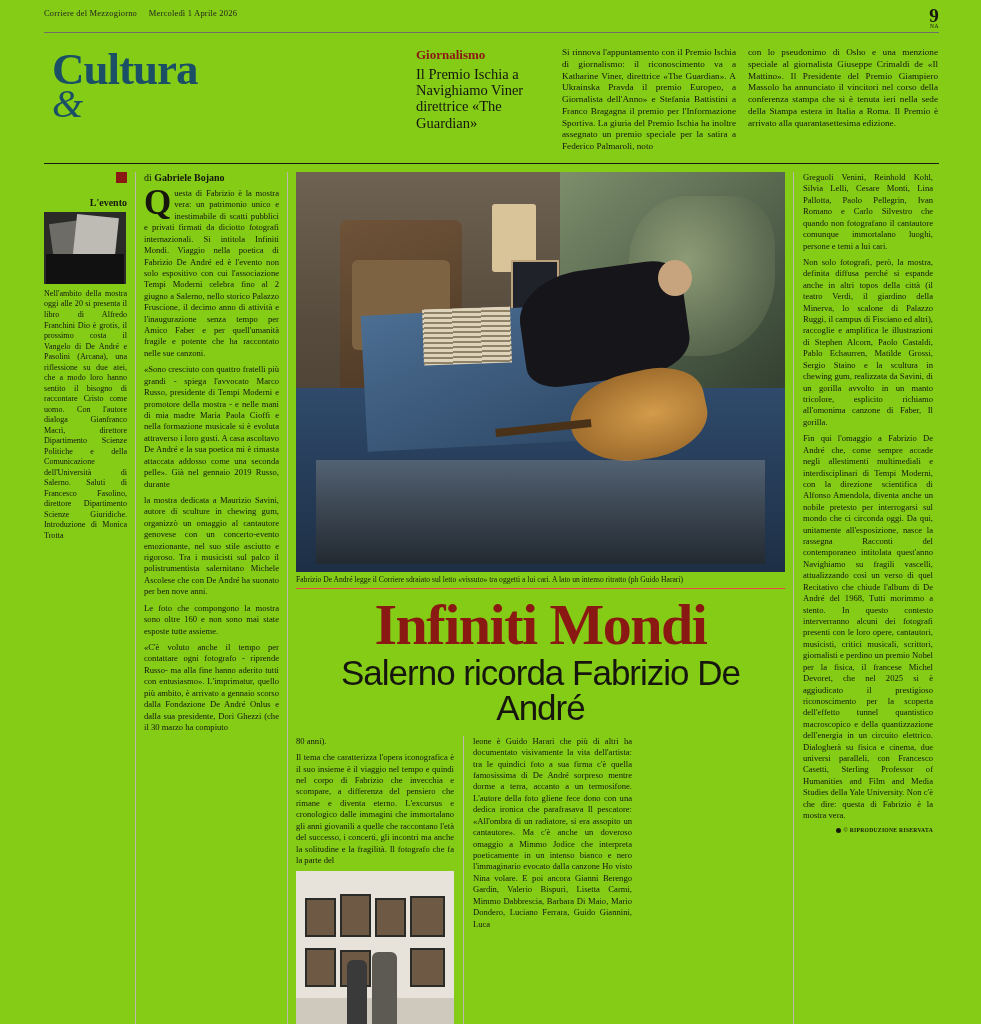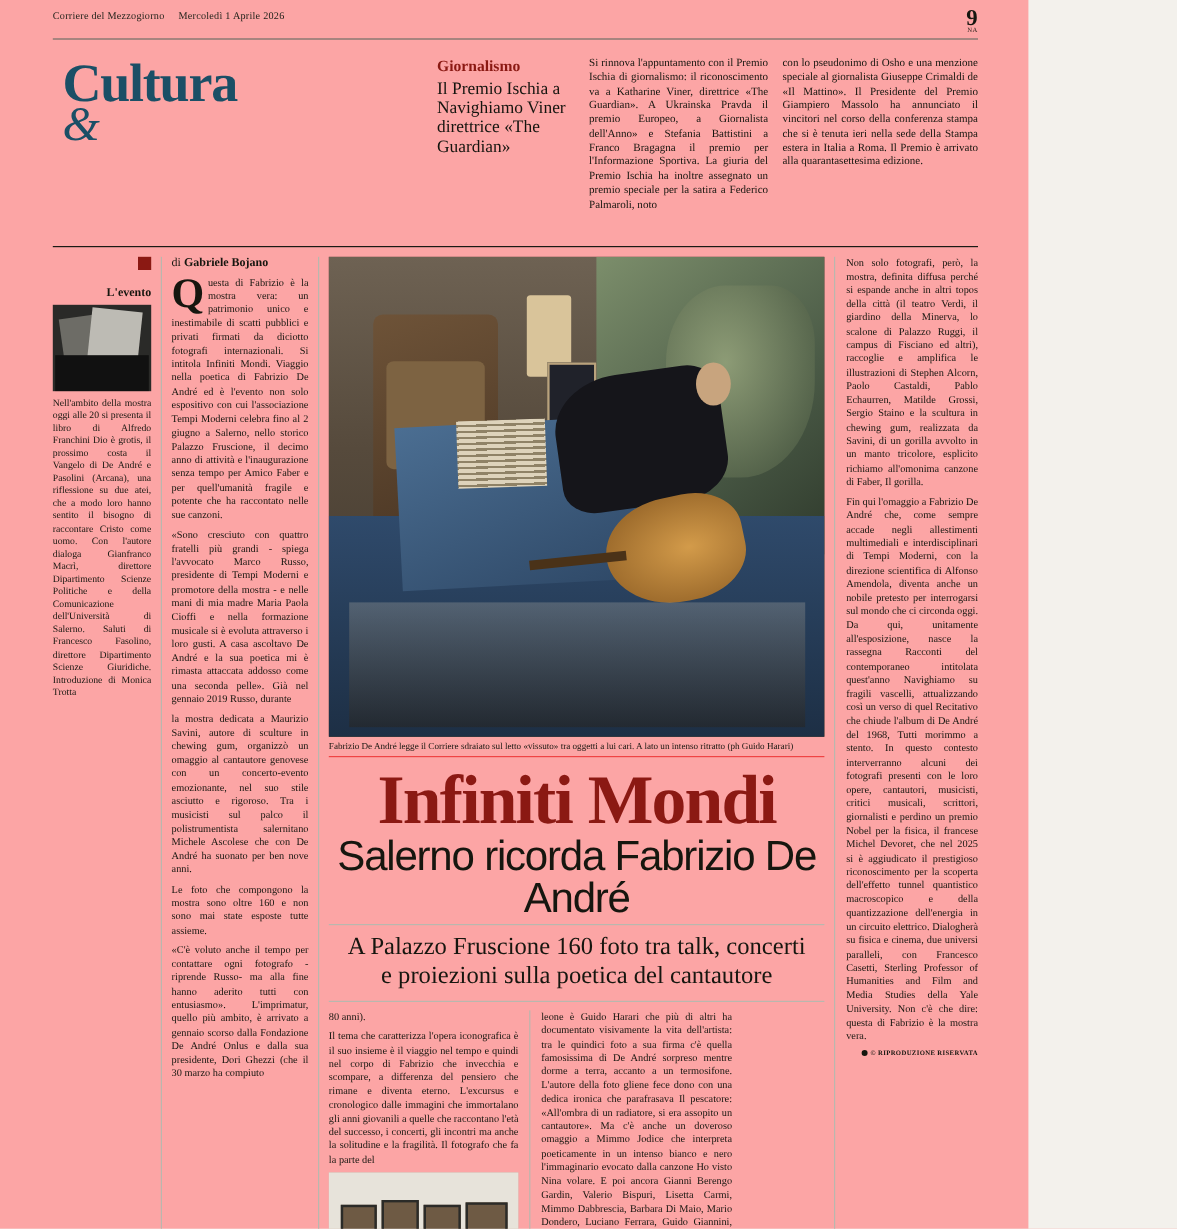--- a/index.html
+++ b/index.html
@@ -5,22 +5,22 @@
   html,body{margin:0;padding:0;}
   body{
     width:981px;height:1024px;
     background:#f3f1ec;
     font-family:"Liberation Serif", serif;
     color:#16160f;
     overflow:hidden;
   }
   .page{
     position:relative;
-    width:857px;height:1024px;
-    background:#fca5a5;
+    width:981px;height:1024px;
+    background:#84cc16;
     box-sizing:border-box;
     padding:8px 42px 6px 44px;
   }
   
   .masthead{
     display:flex;align-items:flex-start;justify-content:space-between;
     border-bottom:1px solid #6f6f68;
     padding-bottom:3px;
     font-size:8.5px;
     letter-spacing:.2px;
@@ -31,21 +31,21 @@
   }
   .masthead .pagenum{
     font-size:19px;font-weight:bold;line-height:.85;
   }
   .masthead .pagesub{font-size:5.5px;letter-spacing:.5px;}
   
   .header{
     display:flex;
     padding-top:14px;
     border-bottom:1.6px solid #1a1a14;
-    padding-bottom:28px;
+    padding-bottom:10px;
   }
   .logo{
     width:372px;
     padding-left:8px;
     box-sizing:border-box;
   }
   .logo .l1{
     font-family:"Liberation Serif", serif;
     font-weight:bold;
     font-size:45px;
@@ -305,21 +305,20 @@
         <span class="person"></span>
         <span class="head"></span>
         <span class="guitar"></span>
         <span class="books"></span>
       </div>
 
       <div class="caption">Fabrizio De André legge il Corriere sdraiato sul letto «vissuto» tra oggetti a lui cari. A lato un intenso ritratto (ph Guido Harari)</div>
 
       <div class="headline">Infiniti Mondi</div>
       <div class="subhead">Salerno ricorda Fabrizio De André</div>
-      <div class="occhiello">A Palazzo Fruscione 160 foto tra talk, concerti e proiezioni sulla poetica del cantautore</div>
 
       <div class="lower">
         <div class="col-b">
           <p>80 anni).</p>
           <p>Il tema che caratterizza l'opera iconografica è il suo insieme è il viaggio nel tempo e quindi nel corpo di Fabrizio che invecchia e scompare, a differenza del pensiero che rimane e diventa eterno. L'excursus e cronologico dalle immagini che immortalano gli anni giovanili a quelle che raccontano l'età del successo, i concerti, gli incontri ma anche la solitudine e la fragilità. Il fotografo che fa la parte del</p>
           <div class="col-b-photo">
             <span class="wallp"></span>
 
             <span class="pic" style="left:6%;top:14%;width:17%;height:18%;"></span>
             <span class="pic" style="left:28%;top:12%;width:17%;height:20%;"></span>
@@ -332,20 +331,21 @@
             <span class="vis" style="left:48%;width:16%;height:46%;background:#5c5a52;"></span>
           </div>
         </div>
         <div class="col-c">
           <p>leone è Guido Harari che più di altri ha documentato visivamente la vita dell'artista: tra le quindici foto a sua firma c'è quella famosissima di De André sorpreso mentre dorme a terra, accanto a un termosifone. L'autore della foto gliene fece dono con una dedica ironica che parafrasava Il pescatore: «All'ombra di un radiatore, si era assopito un cantautore». Ma c'è anche un doveroso omaggio a Mimmo Jodice che interpreta poeticamente in un intenso bianco e nero l'immaginario evocato dalla canzone Ho visto Nina volare. E poi ancora Gianni Berengo Gardin, Valerio Bispuri, Lisetta Carmi, Mimmo Dabbrescia, Barbara Di Maio, Mario Dondero, Luciano Ferrara, Guido Giannini, Luca</p>
         </div>
       </div>
     </div>
 
     <div class="col-right">
+      <p>Greguoli Venini, Reinhold Kohl, Silvia Lelli, Cesare Monti, Lina Pallotta, Paolo Pellegrin, Ivan Romano e Carlo Silvestro che quando non fotografano il cantautore comunque immortalano luoghi, persone e temi a lui cari.</p>
       <p>Non solo fotografi, però, la mostra, definita diffusa perché si espande anche in altri topos della città (il teatro Verdi, il giardino della Minerva, lo scalone di Palazzo Ruggi, il campus di Fisciano ed altri), raccoglie e amplifica le illustrazioni di Stephen Alcorn, Paolo Castaldi, Pablo Echaurren, Matilde Grossi, Sergio Staino e la scultura in chewing gum, realizzata da Savini, di un gorilla avvolto in un manto tricolore, esplicito richiamo all'omonima canzone di Faber, Il gorilla.</p>
       <p>Fin qui l'omaggio a Fabrizio De André che, come sempre accade negli allestimenti multimediali e interdisciplinari di Tempi Moderni, con la direzione scientifica di Alfonso Amendola, diventa anche un nobile pretesto per interrogarsi sul mondo che ci circonda oggi. Da qui, unitamente all'esposizione, nasce la rassegna Racconti del contemporaneo intitolata quest'anno Navighiamo su fragili vascelli, attualizzando così un verso di quel Recitativo che chiude l'album di De André del 1968, Tutti morimmo a stento. In questo contesto interverranno alcuni dei fotografi presenti con le loro opere, cantautori, musicisti, critici musicali, scrittori, giornalisti e perdino un premio Nobel per la fisica, il francese Michel Devoret, che nel 2025 si è aggiudicato il prestigioso riconoscimento per la scoperta dell'effetto tunnel quantistico macroscopico e della quantizzazione dell'energia in un circuito elettrico. Dialogherà su fisica e cinema, due universi paralleli, con Francesco Casetti, Sterling Professor of Humanities and Film and Media Studies della Yale University. Non c'è che dire: questa di Fabrizio è la mostra vera.</p>
       <div class="riproduzione">
         <span class="repro-dot"></span><span>© RIPRODUZIONE RISERVATA</span>
       </div>
     </div>
 
   </div>
 </div>
 

